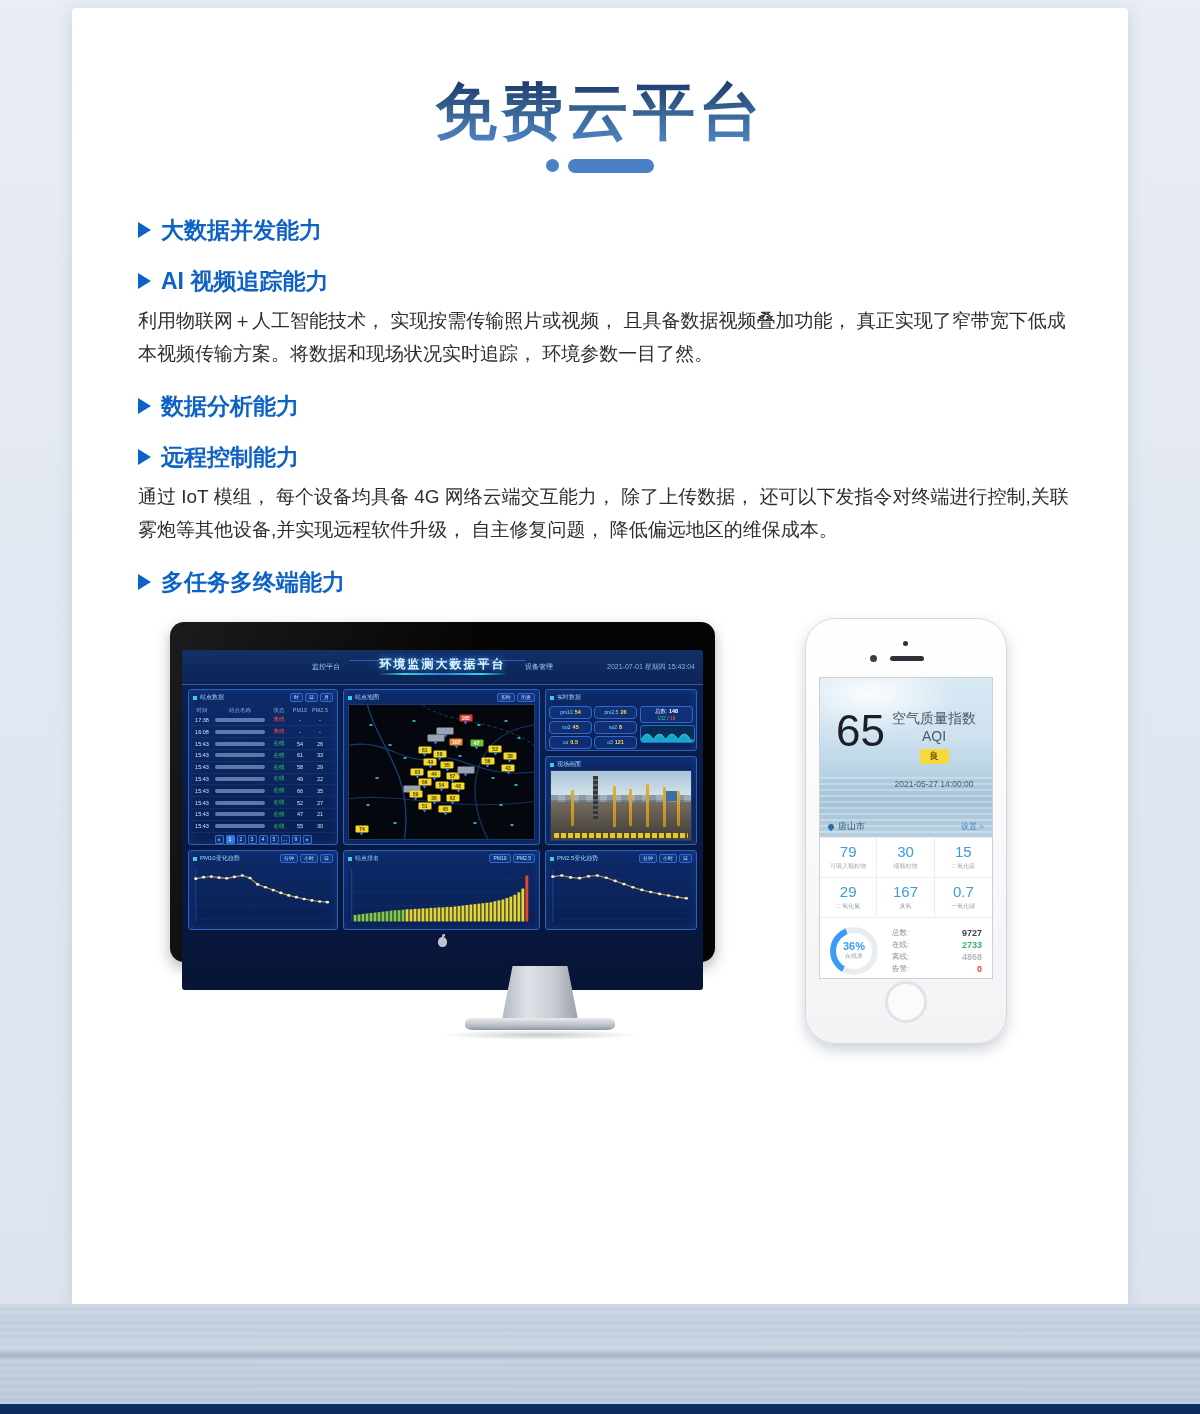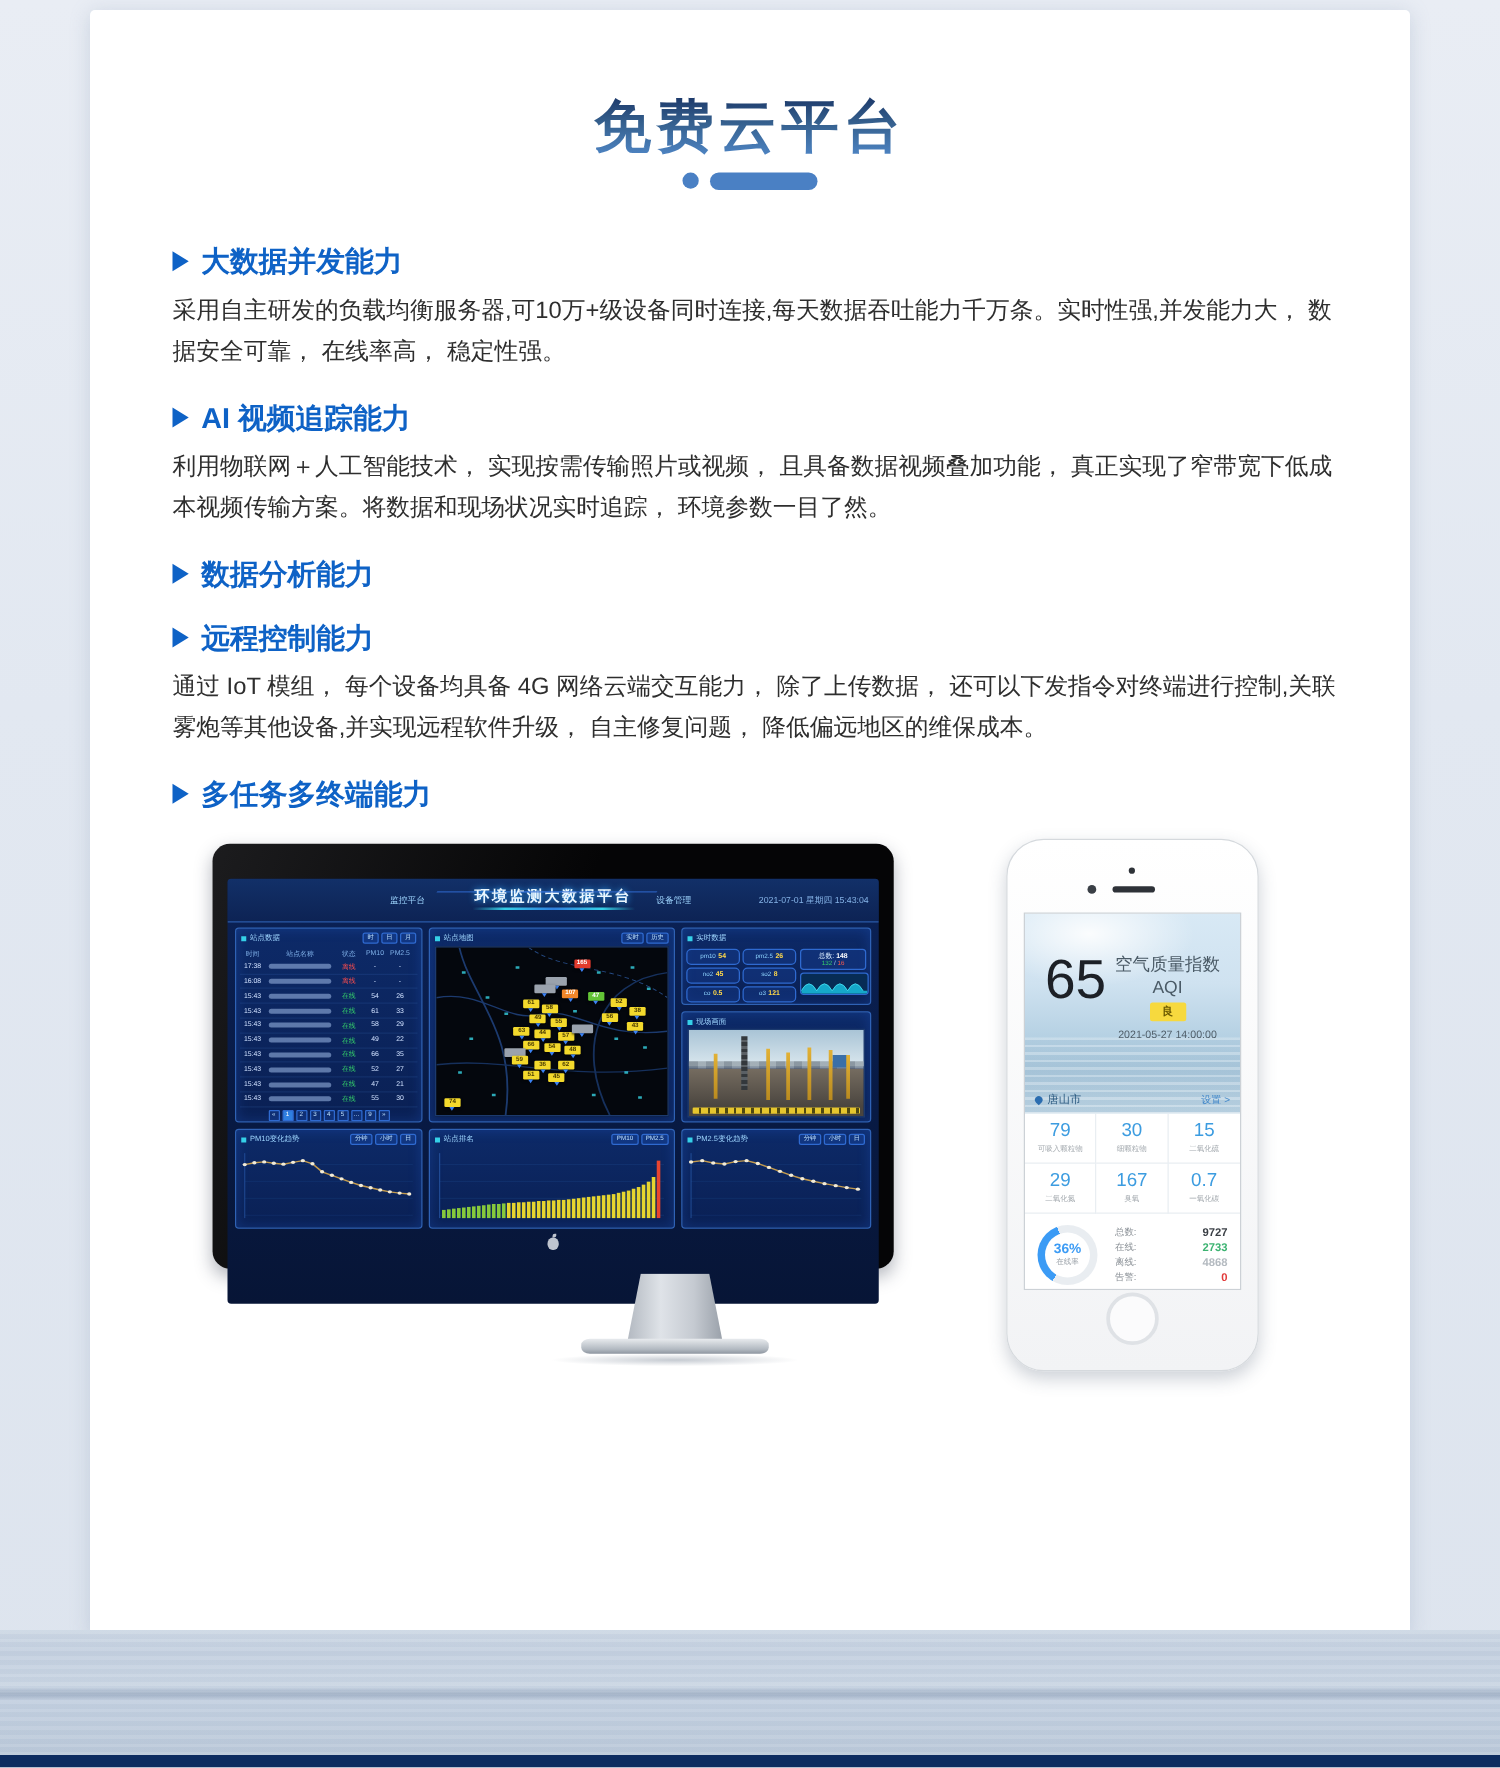--- a/index.html
+++ b/index.html
@@ -9,21 +9,21 @@
   .card{position:absolute;left:72px;top:8px;width:1056px;height:1300px;background:#ffffff;
         border-radius:4px;box-shadow:0 3px 16px rgba(130,150,180,.30);}
   
   .footer-bands{position:absolute;left:0;top:1304px;width:1200px;height:100px;
         background:linear-gradient(180deg,#ccd7e4 0%,#c3cfdf 18%,#c9d5e3 46%,#9dadc3 51%,#c2cfdf 56%,#bac8d9 100%);}
   .footer-bands::after{content:"";position:absolute;inset:0;opacity:.35;
         background:repeating-linear-gradient(180deg,rgba(255,255,255,.25) 0 3px,rgba(160,175,195,.18) 3px 7px);}
   .footer-navy{position:absolute;left:0;top:1404px;width:1200px;height:10px;background:#0d2c60;}
 
   
-  .title{margin:64px 0 0;text-align:center;font-size:46px;font-weight:bold;letter-spacing:4px;
+  .title{margin:64px 0 0;text-align:center;font-size:62px;font-weight:bold;letter-spacing:4px;
         background:linear-gradient(180deg,#1d3a6b 10%,#36618f 45%,#4f86c6 90%);
         -webkit-background-clip:text;background-clip:text;color:transparent;line-height:1.3;}
   .divider{margin-top:6px;display:flex;justify-content:center;align-items:center;gap:9px;}
   .divider .dot{width:13px;height:13px;border-radius:50%;background:#4a80c4;}
   .divider .bar{width:86px;height:14px;border-radius:7px;background:#4a80c4;}
 
   
   .sections{margin-top:42px;padding:0 44px 0 66px;}
   .feat{margin-bottom:20px;}
   .feat-head{display:flex;align-items:center;gap:10px;}
@@ -149,21 +149,21 @@
       background:linear-gradient(180deg,#d8e9f5 0%,#cfe2f0 35%,#b7d2e4 60%,#a9c6da 78%,#bcd3e2 100%);}
   .sky::before{content:"";position:absolute;inset:0;
       background:radial-gradient(120px 60px at 30% 10%,rgba(255,255,255,.9),rgba(255,255,255,0) 70%);}
   .sky::after{content:"";position:absolute;left:0;right:0;top:62%;bottom:0;opacity:.5;
       background:repeating-linear-gradient(180deg,rgba(255,255,255,.5) 0 2px,rgba(140,175,200,.25) 2px 6px);}
   .aqi-num{position:absolute;left:16px;top:28px;font-size:44px;font-weight:300;color:#1c2026;z-index:2;}
   .aqi-right{position:absolute;right:10px;top:32px;text-align:center;z-index:2;width:96px;}
   .aqi-label{font-size:14px;color:#4a5a66;}
   .aqi-badge{display:inline-block;margin-top:5px;padding:1px 10px;background:#f7d93e;border-radius:2px;
       font-size:9px;color:#6b5a00;font-weight:bold;}
-  .aqi-time{margin-top:5px;font-size:8.5px;color:#4f5d68;}
+  .aqi-time{margin-top:15px;font-size:8.5px;color:#4f5d68;}
   .loc-row{position:absolute;left:0;right:0;bottom:0;height:20px;display:flex;align-items:center;
       padding:0 8px;z-index:2;border-bottom:1px solid rgba(255,255,255,.5);}
   .pin{width:6px;height:6px;border-radius:50% 50% 50% 0;transform:rotate(-45deg);background:#2b6db0;margin-right:4px;}
   .city{font-size:9px;color:#2b5a80;}
   .more{margin-left:auto;font-size:8px;color:#3f86c9;}
   .pm-grid{display:grid;grid-template-columns:repeat(3,1fr);height:80px;background:#fff;}
   .pm-cell{border-right:1px solid #e9eef2;border-bottom:1px solid #e9eef2;display:flex;flex-direction:column;
       align-items:center;justify-content:center;gap:2px;}
   .pm-cell:nth-child(3n){border-right:none;}
   .pm-v{font-size:15px;color:#3c9ce0;} .pm-l{font-size:6px;color:#a5abb0;}
@@ -187,21 +187,20 @@
     <i class="dot"></i>
     <i class="bar"></i>
   </div>
 
   <div class="sections">
     <section class="feat">
       <div class="feat-head">
           <span class="tri"></span>
         <span class="feat-title">大数据并发能力</span>
         </div>
-      <p class="feat-body">采用自主研发的负载均衡服务器,可10万+级设备同时连接,每天数据吞吐能力千万条。实时性强,并发能力大， 数据安全可靠， 在线率高， 稳定性强。</p>
     </section>
     <section class="feat">
       <div class="feat-head">
           <span class="tri"></span>
         <span class="feat-title">AI 视频追踪能力</span>
         </div>
       <p class="feat-body">利用物联网＋人工智能技术， 实现按需传输照片或视频， 且具备数据视频叠加功能， 真正实现了窄带宽下低成本视频传输方案。将数据和现场状况实时追踪， 环境参数一目了然。</p>
     </section>
     <section class="feat">
       <div class="feat-head">

